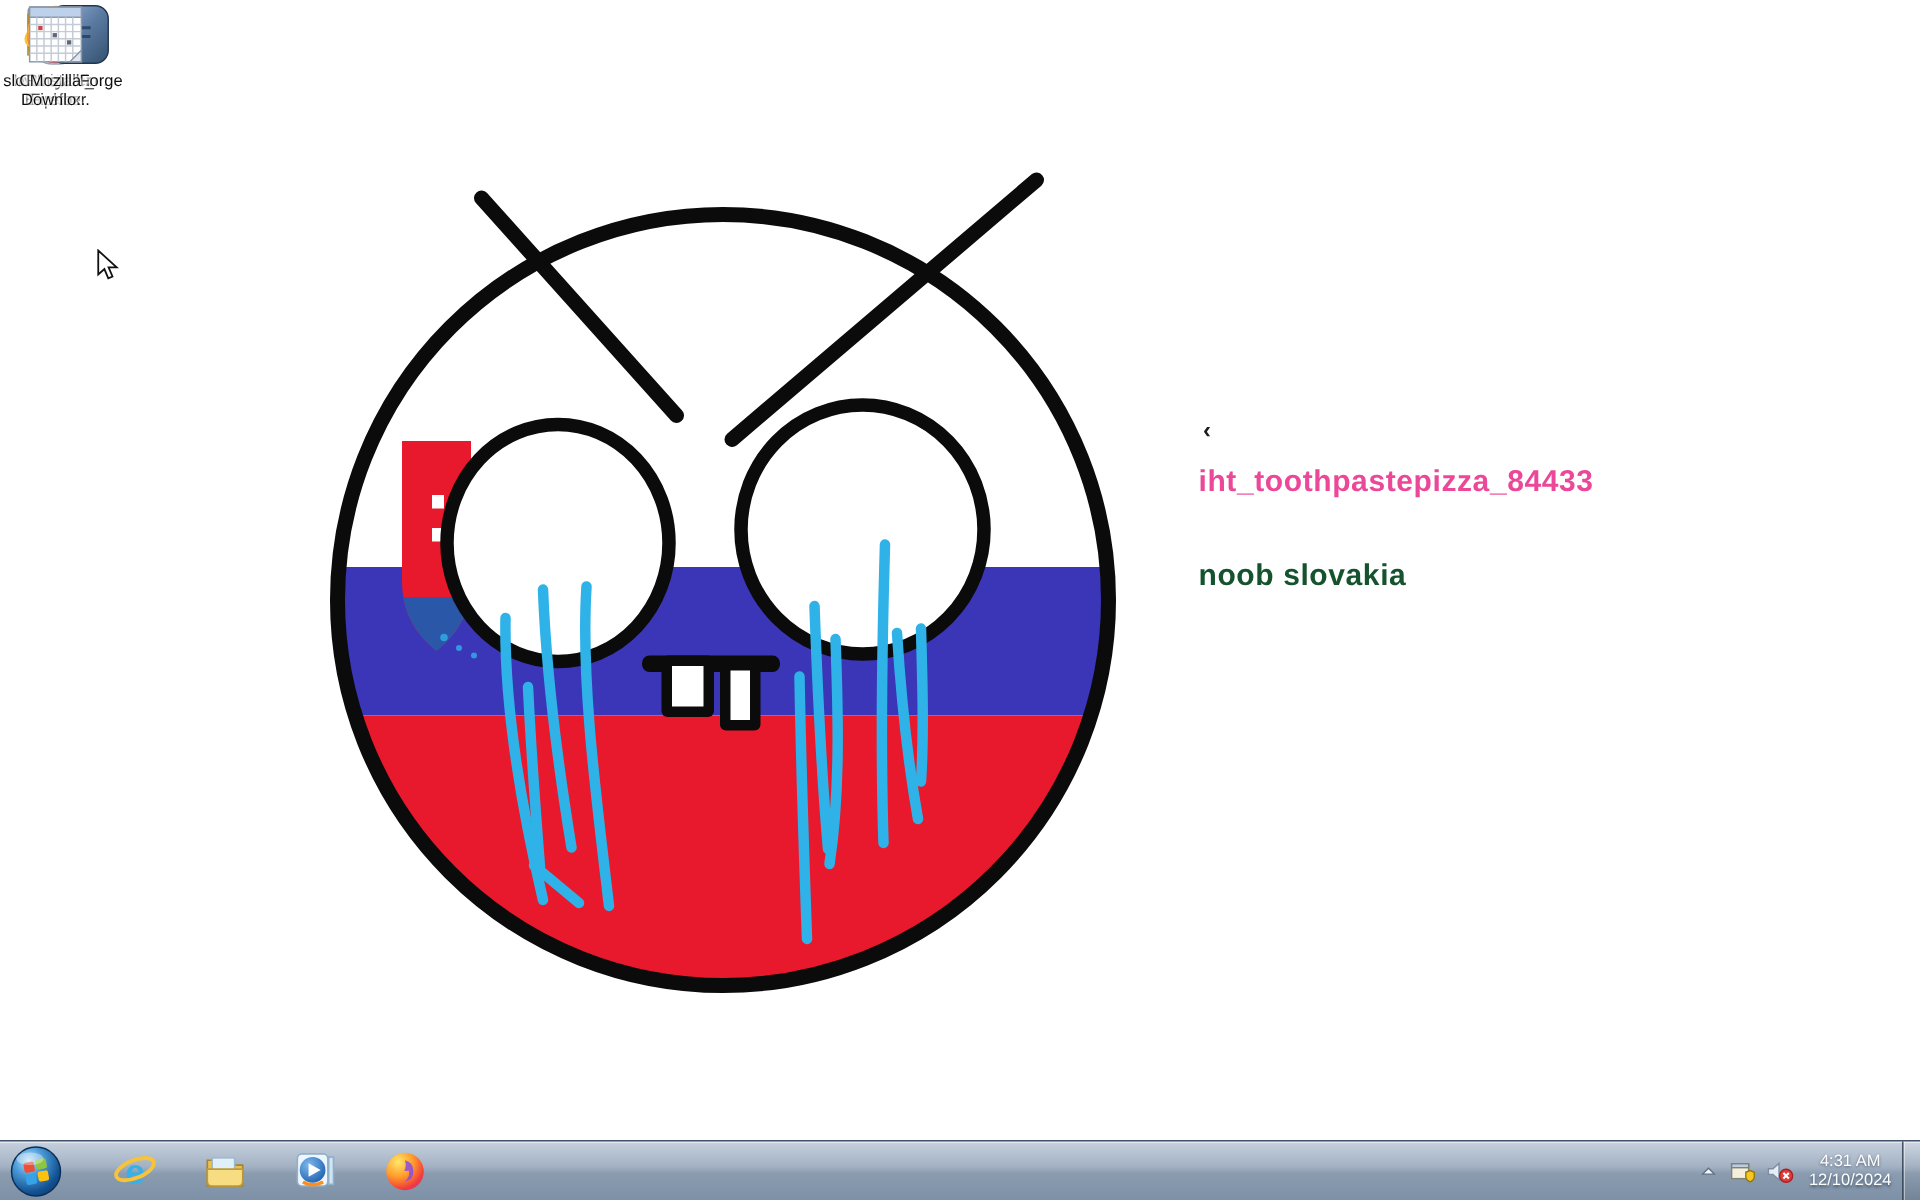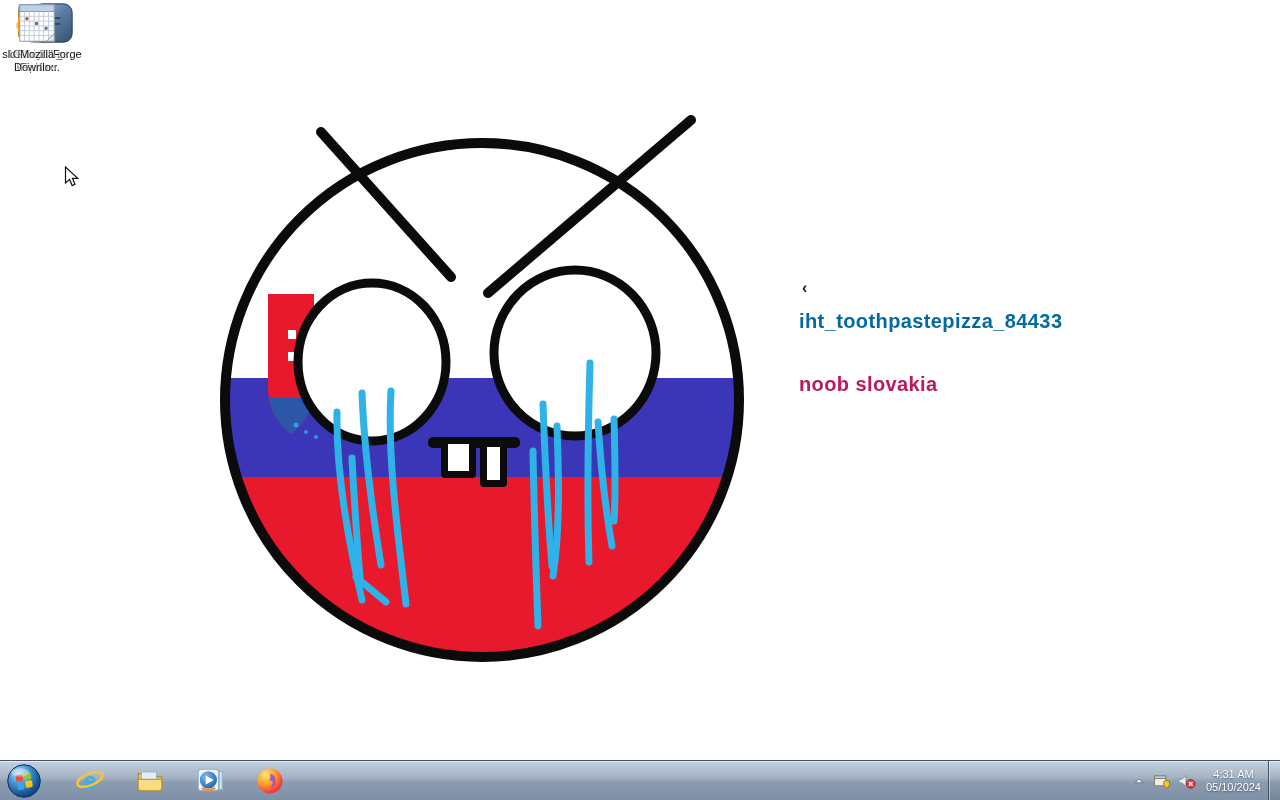--- a/index.html
+++ b/index.html
@@ -28,22 +28,22 @@
   #di-ff{left:0;top:336}
   #di-idm{left:0;top:446}
   #di-if{left:16px;top:552}
   #di-wincal{left:0;top:658}
 
   
   .drawing-layer{position:absolute;left:0;top:0;width:1280px;height:800px;pointer-events:none;}
 
   
   .annotation-mark{position:absolute;left:802px;top:279px;font-size:16px;font-weight:700;color:#1c1c1c;}
-  .annotation-line1{position:absolute;left:799px;top:310px;font-size:20px;font-weight:600;letter-spacing:.4px;color:#0369a1;}
-  .annotation-line2{position:absolute;left:799px;top:373px;font-size:20px;font-weight:600;letter-spacing:.4px;color:#be185d;}
+  .annotation-line1{position:absolute;left:799px;top:310px;font-size:20px;font-weight:600;letter-spacing:.4px;color:#ec4899;}
+  .annotation-line2{position:absolute;left:799px;top:373px;font-size:20px;font-weight:600;letter-spacing:.4px;color:#14532d;}
 
   
   .cursor{position:absolute;left:64px;top:166px;width:16px;height:22px;}
 
   
   .taskbar{
     position:absolute;left:0;bottom:0;width:1280px;height:40px;box-sizing:border-box;
     background:linear-gradient(180deg,var(--taskbar-top,#c6d1de) 0%,#a4b2c4 42%,#8b9cb0 55%,var(--taskbar-bottom,#7e90a6) 100%);
     border-top:1px solid #42536a;
     box-shadow:inset 0 1px 0 rgba(255,255,255,.55);
@@ -333,18 +333,18 @@
     </button>
     <button>
       <svg viewBox="0 0 20 18" width="19" height="17">
         <path d="M2 6.5 h3.2 l4.3 -3.8 v11.6 l-4.3 -3.8 H2 z" fill="#e6edf4" stroke="#7c8da0"></path>
         <circle cx="14.5" cy="11.5" r="4.6" fill="#e23b3b" stroke="#a92222"></circle>
         <path d="M12.6 9.6 l3.8 3.8 M16.4 9.6 l-3.8 3.8" stroke="#ffffff" stroke-width="1.5"></path>
       </svg>
     </button>
     <div class="tray-clock">
       <div>4:31 AM</div>
-      <div>05/10/2024</div>
+      <div>12/10/2024</div>
     </div>
   </div>
 
   <button class="show-desktop" title=""></button>
 </div>
 
 </body></html>

